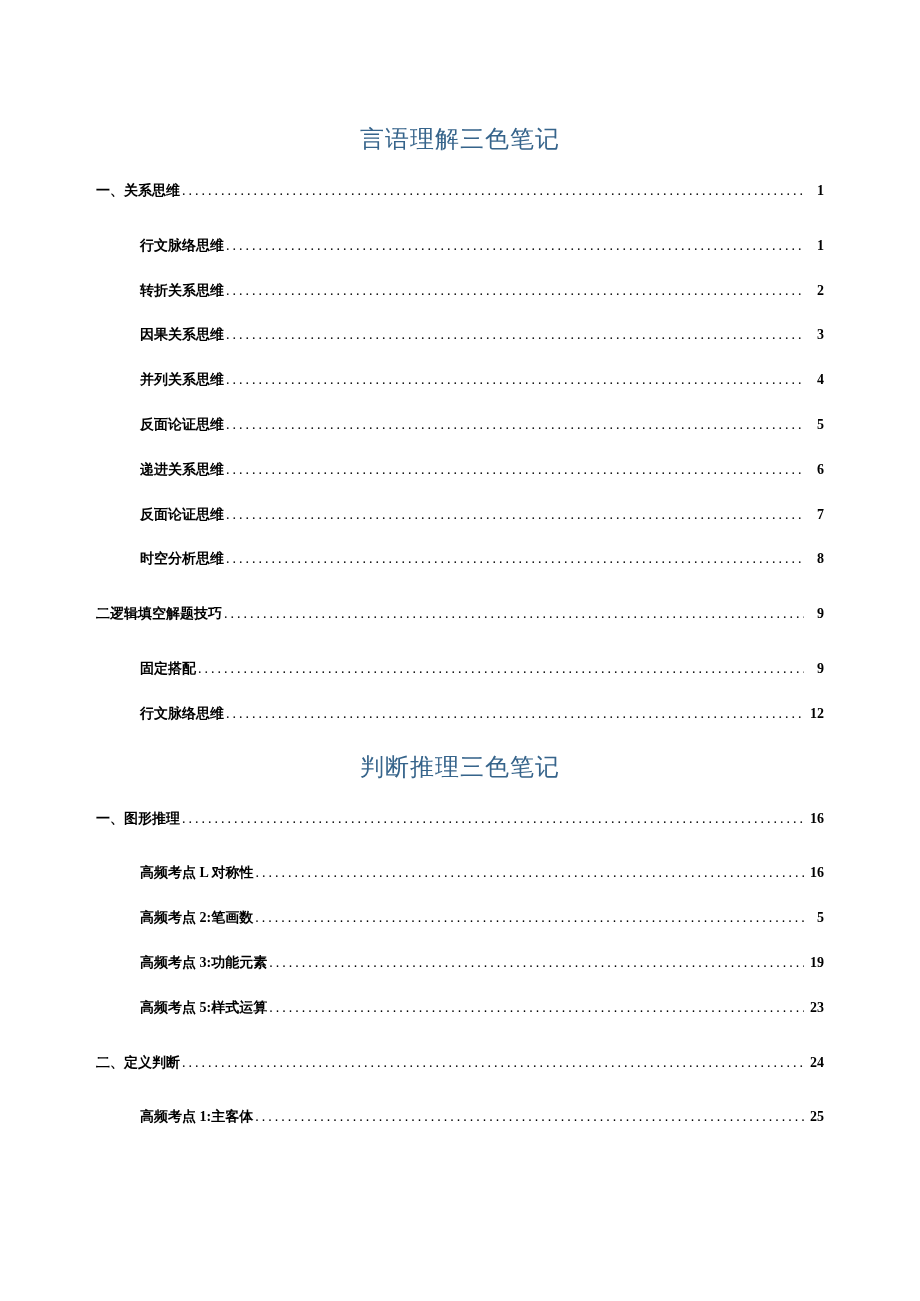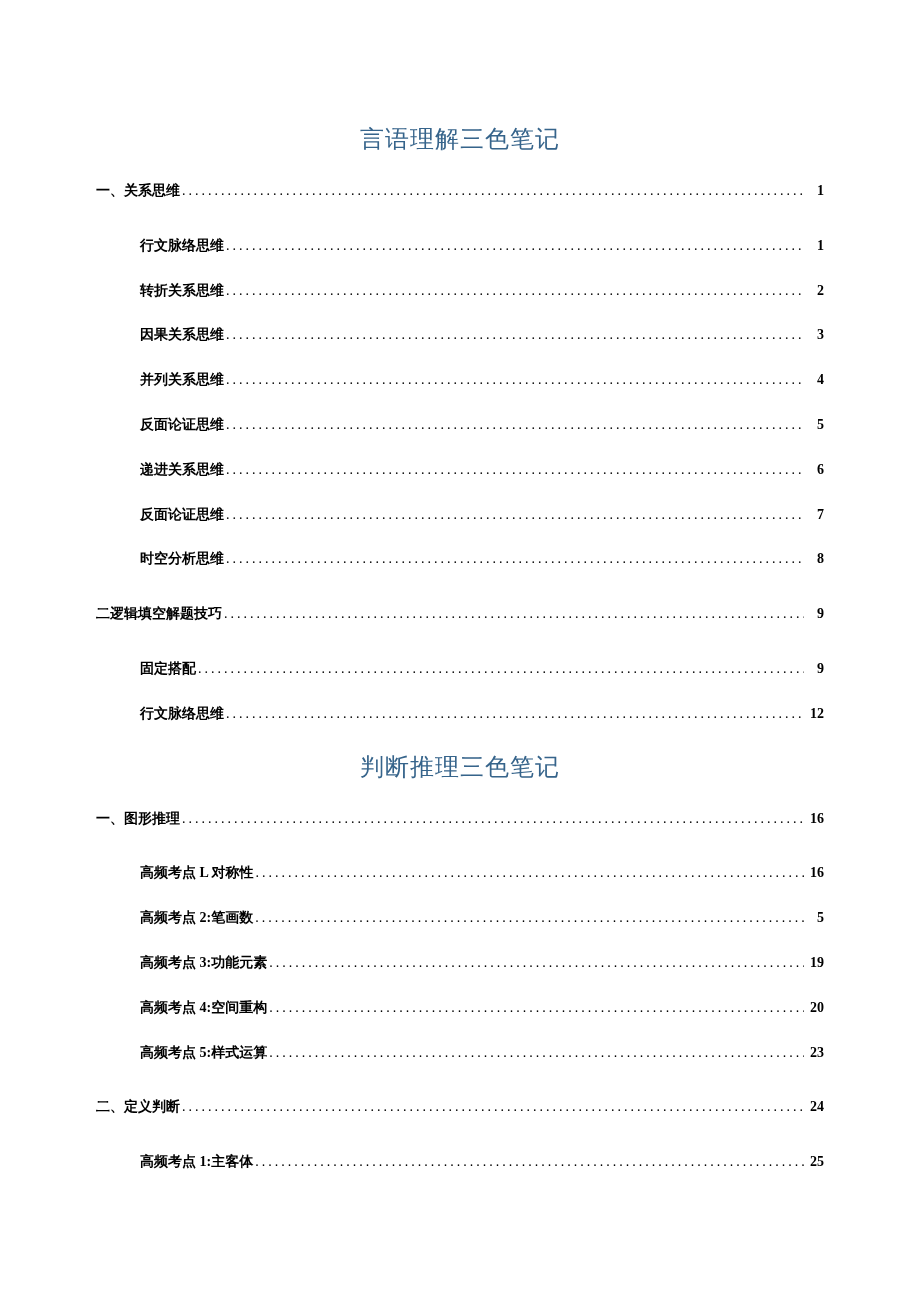--- a/index.html
+++ b/index.html
@@ -154,25 +154,20 @@
     <div class="toc-row level-2">
       <span class="toc-label">高频考点 2:笔画数</span>
       <span class="toc-dots"></span>
       <span class="toc-page">5</span>
     </div>
     <div class="toc-row level-2">
       <span class="toc-label">高频考点 3:功能元素</span>
       <span class="toc-dots"></span>
       <span class="toc-page">19</span>
     </div>
-    <div class="toc-row level-2">
-      <span class="toc-label">高频考点 4:空间重构</span>
-      <span class="toc-dots"></span>
-      <span class="toc-page">20</span>
-    </div>
     <div class="toc-row level-2 last-in-group">
       <span class="toc-label">高频考点 5:样式运算</span>
       <span class="toc-dots"></span>
       <span class="toc-page">23</span>
     </div>
     <div class="toc-row level-1">
       <span class="toc-label">二、定义判断</span>
       <span class="toc-dots"></span>
       <span class="toc-page">24</span>
     </div>

